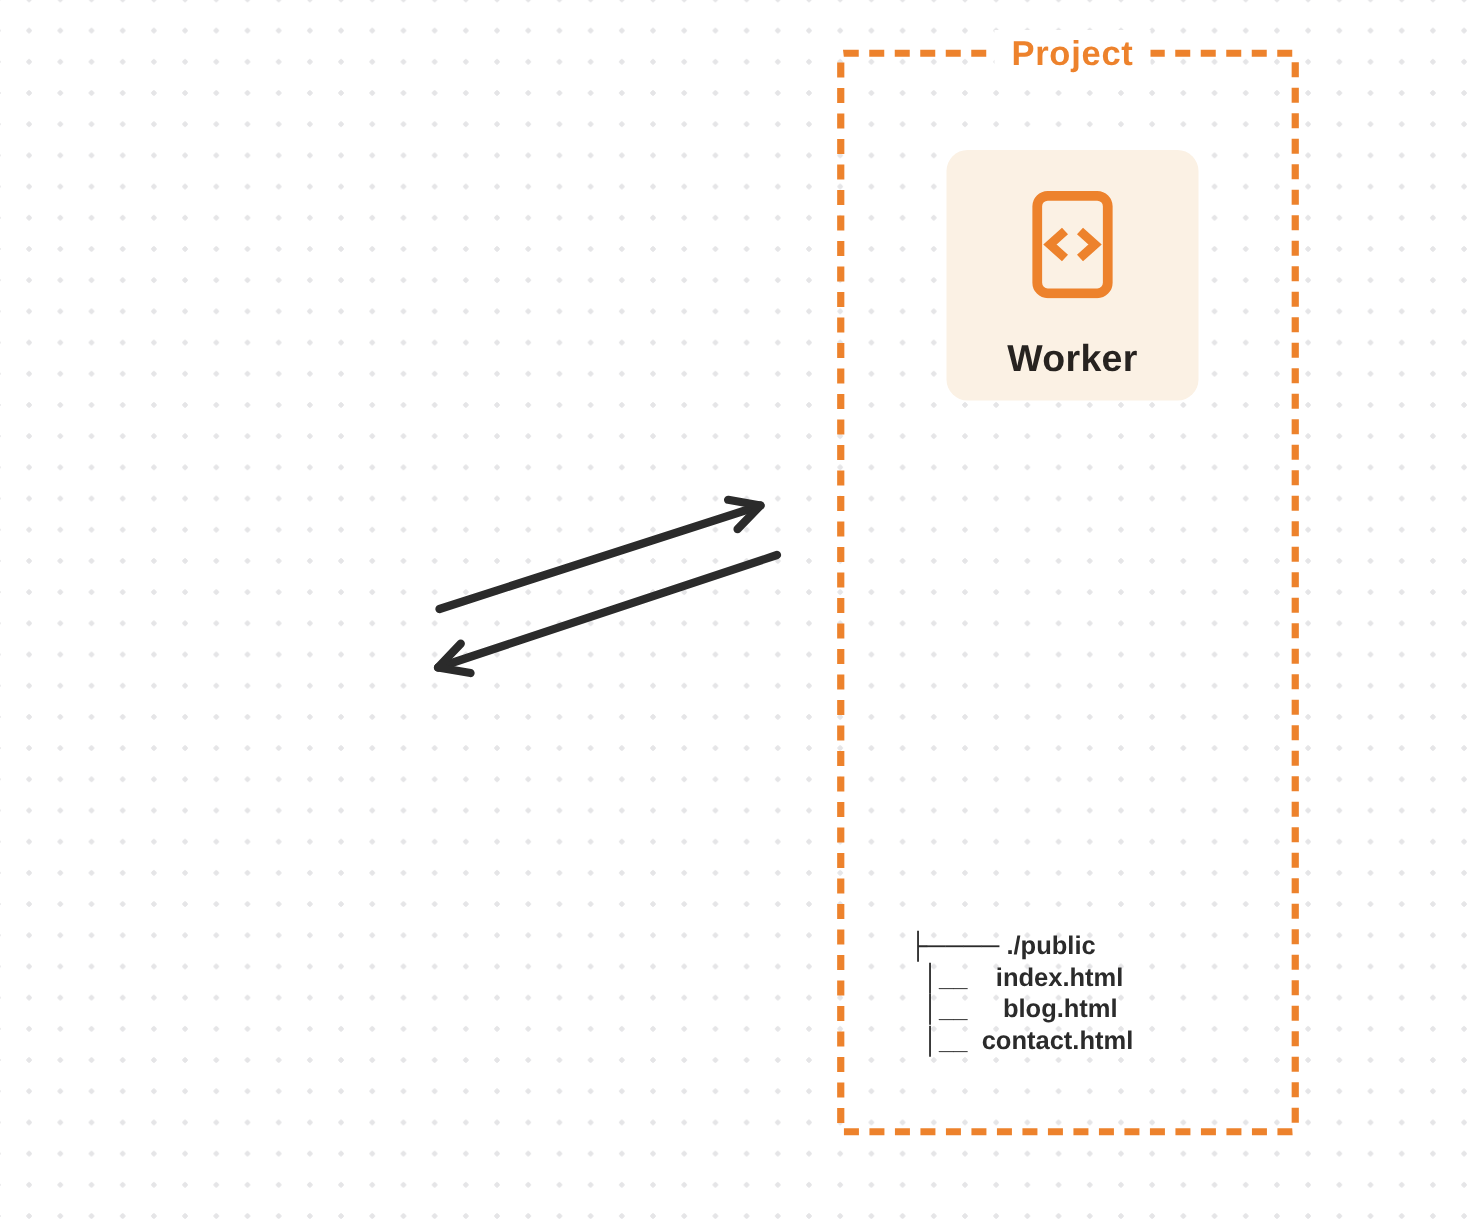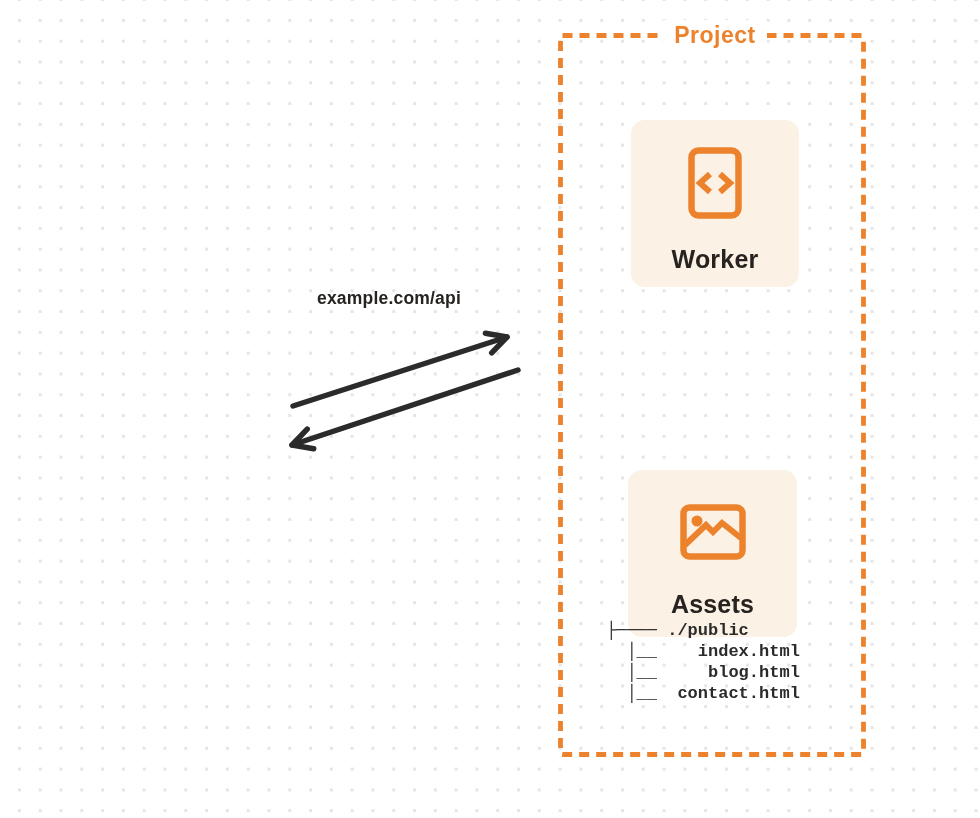--- a/index.html
+++ b/index.html
@@ -31,21 +31,21 @@
     left:663px;top:20px;width:104px;height:30px;
     color:var(--accent);font-size:23px;font-weight:bold;
     text-align:center;line-height:30px;letter-spacing:.5px;
     background:var(--pageBg);
   }
 
   
   .card{
     background:var(--card);
     border-radius:14px;
-    display:flex;flex-direction:column;align-items:center;margin-top:20px;
+    display:flex;flex-direction:column;align-items:center;
   }
   .worker-card{left:631px;top:100px;width:168px;height:167px;padding-top:27px;}
   .assets-card{left:628px;top:450px;width:169px;height:167px;padding-top:34px;}
   .card-label{
     color:var(--ink);font-size:25px;font-weight:bold;letter-spacing:.2px;
   }
   .worker-card .card-label{margin-top:26px;}
   .assets-card .card-label{margin-top:30px;}
 
   .client-card{
@@ -58,21 +58,21 @@
   .request-label{
     left:289px;top:288px;width:200px;height:22px;
     text-align:center;color:var(--ink);
     font-size:17.5px;font-weight:bold;letter-spacing:.2px;
   }
   .arrows{left:280px;top:325px;}
 
   
   .file-tree{
     left:606px;top:620px;
-    font-family:Liberation Mono, monospace;
+    font-family:Liberation Sans, sans-serif;
     font-size:17px;line-height:21px;font-weight:bold;
     color:var(--line);white-space:pre;
   }
 </style>
 </head>
 <body>
 
 <div class="page">
 
   <svg class="abs project-border" width="316" height="732" viewBox="0 0 316 732">
@@ -82,36 +82,27 @@
 
   <div class="abs card worker-card">
     <svg width="54" height="72" viewBox="0 0 54 72">
       <rect x="3.5" y="3.5" width="47" height="65" rx="7" fill="none" style="stroke:var(--accent)" stroke-width="6.5"></rect>
       <polyline points="22,27 12,36 22,45" fill="none" style="stroke:var(--accent)" stroke-width="6" stroke-linejoin="miter"></polyline>
       <polyline points="32,27 42,36 32,45" fill="none" style="stroke:var(--accent)" stroke-width="6" stroke-linejoin="miter"></polyline>
     </svg>
     <div class="card-label">Worker</div>
   </div>
 
-  <div class="abs card assets-card">
-    <svg width="66" height="56" viewBox="0 0 66 56">
-      <rect x="3.5" y="3.5" width="59" height="49" rx="6" fill="none" style="stroke:var(--accent)" stroke-width="6.5"></rect>
-      <circle cx="17" cy="17" r="5.5" style="fill:var(--accent)"></circle>
-      <path d="M5 41 L26 21 L33 28 L42 19 L61 34" fill="none" style="stroke:var(--accent)" stroke-width="6" stroke-linejoin="miter"></path>
-    </svg>
-    <div class="card-label">Assets</div>
-  </div>
 
   <pre class="abs file-tree">├──── ./public
   │__    index.html
   │__     blog.html
   │__  contact.html</pre>
 
 
-  <div class="abs request-label">example.com/api</div>
 
   <svg class="abs arrows" width="250" height="132" viewBox="0 0 250 132">
     <g fill="none" style="stroke:var(--line)" stroke-width="5.5" stroke-linecap="round" stroke-linejoin="round">
       <path d="M13 81 L227 12"></path>
       <path d="M205.4 8.2 L227 12 L211.7 27.8"></path>
       <path d="M238 45 L12 120"></path>
       <path d="M33.7 123.7 L12 120 L27.2 104.1"></path>
     </g>
   </svg>
 

